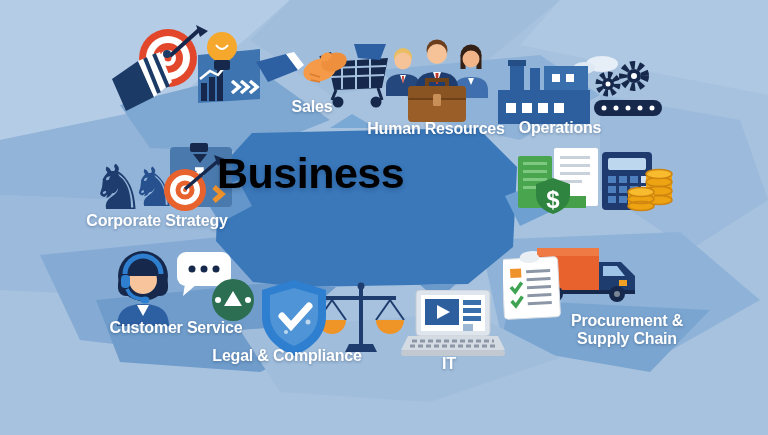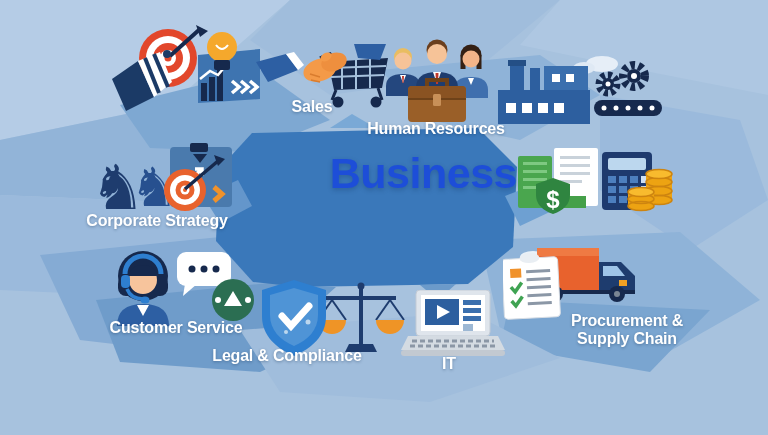--- a/index.html
+++ b/index.html
@@ -8,22 +8,22 @@
     background:#a7c2de;font-family:"Liberation Sans",sans-serif;
   }
   .bg{position:absolute;left:0;top:0;width:768px;height:435px;}
   .icon{position:absolute;}
   .label{
     position:absolute;color:#ffffff;font-weight:700;font-size:16px;
     text-align:center;letter-spacing:-0.2px;line-height:1.1;
     text-shadow:0 1px 3px rgba(16,44,80,.38);white-space:nowrap;
   }
   .title{
-    position:absolute;left:217px;top:151px;width:300px;text-align:right;
-    color:#1d4ed8;font-weight:700;font-size:43px;line-height:45px;
+    position:absolute;left:217px;top:151px;width:300px;text-align:left;
+    color:#000000;font-weight:700;font-size:43px;line-height:45px;
     letter-spacing:-0.5px;text-shadow:0 2px 5px rgba(10,40,80,.28);
   }
 </style>
 </head>
 <body>
 
 <div class="stage">
 
   <svg class="bg" viewBox="0 0 768 435">
     <rect x="0" y="0" width="768" height="435" fill="#a7c2de"></rect>
@@ -349,20 +349,21 @@
       <path d="M8,54 l4,5 7,-9" fill="none" stroke="#3fa352" stroke-width="3.5"></path>
     </g>
   </svg>
 
   <div class="title">
     <div>Business</div>
   </div>
 
   <div class="label" style="left:252px;top:98px;width:120px">Sales</div>
   <div class="label" style="left:356px;top:120px;width:160px">Human Resources</div>
+  <div class="label" style="left:480px;top:119px;width:160px">Operations</div>
   <div class="label" style="left:67px;top:212px;width:180px">Corporate Strategy</div>
   <div class="label" style="left:96px;top:319px;width:160px">Customer Service</div>
   <div class="label" style="left:207px;top:347px;width:160px">Legal &amp; Compliance</div>
   <div class="label" style="left:409px;top:355px;width:80px">IT</div>
   <div class="label" style="left:547px;top:312px;width:160px">
     <div>Procurement &amp;</div>
     <div>Supply Chain</div>
   </div>
 
 </div>

